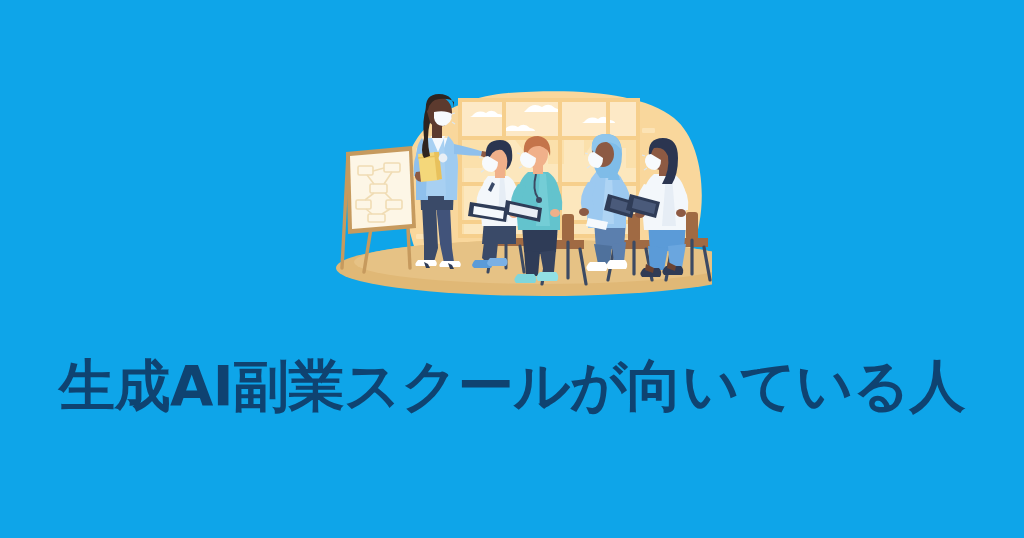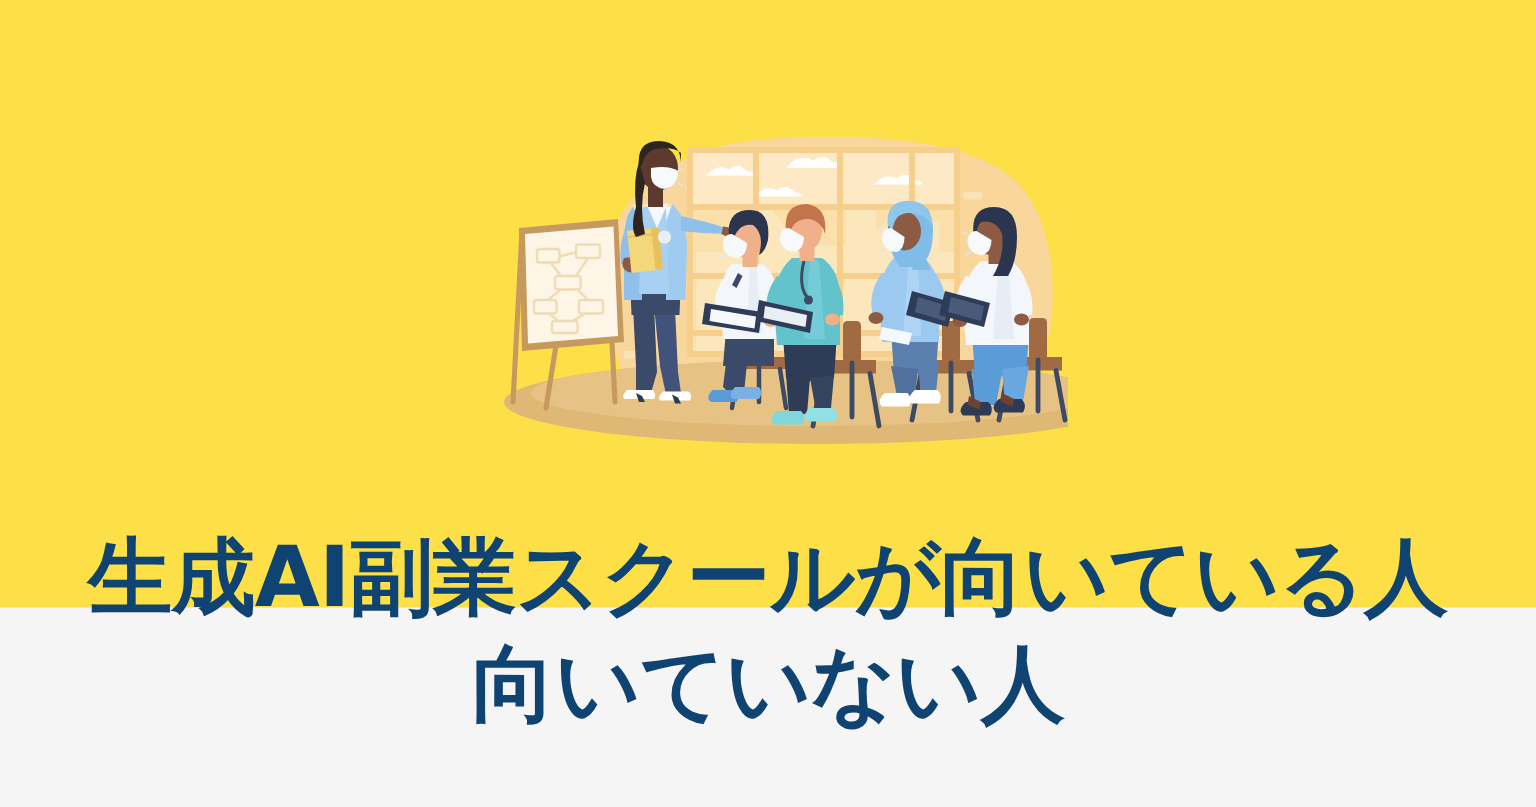--- a/index.html
+++ b/index.html
@@ -10,22 +10,22 @@
   body {
     width: 1024px;
     height: 538px;
     background: #f5f5f5;
     font-family: "Liberation Sans", "DejaVu Sans", sans-serif;
     overflow: hidden;
   }
   #page {
     position: relative;
     width: 1024px;
-    height: 405px;
-    background: #fde047;
+    height: 538px;
+    background: #0ea5e9;
     box-sizing: border-box;
   }
 
   
   #illustration {
     position: absolute;
     left: 312px;
     top: 72px;
     width: 400px;
     height: 232px;
@@ -380,16 +380,15 @@
 
         <path d="M339 82 Q333 82 333 90 Q335 98 343 98 Q349 96 349 88 Z" fill="#f7fafd"></path>
         <path d="M333 84 l-3 -1 M335 96 l-3 2" stroke="#dde7f0" stroke-width="1.1"></path>
       </g>
 
     </svg>
   </div>
 
   <h1 id="headline">
     <span class="headline-line">生成AI副業スクールが向いている人</span>
-    <span class="headline-line">向いていない人</span>
   </h1>
 
 </div>
 
 </body></html>

